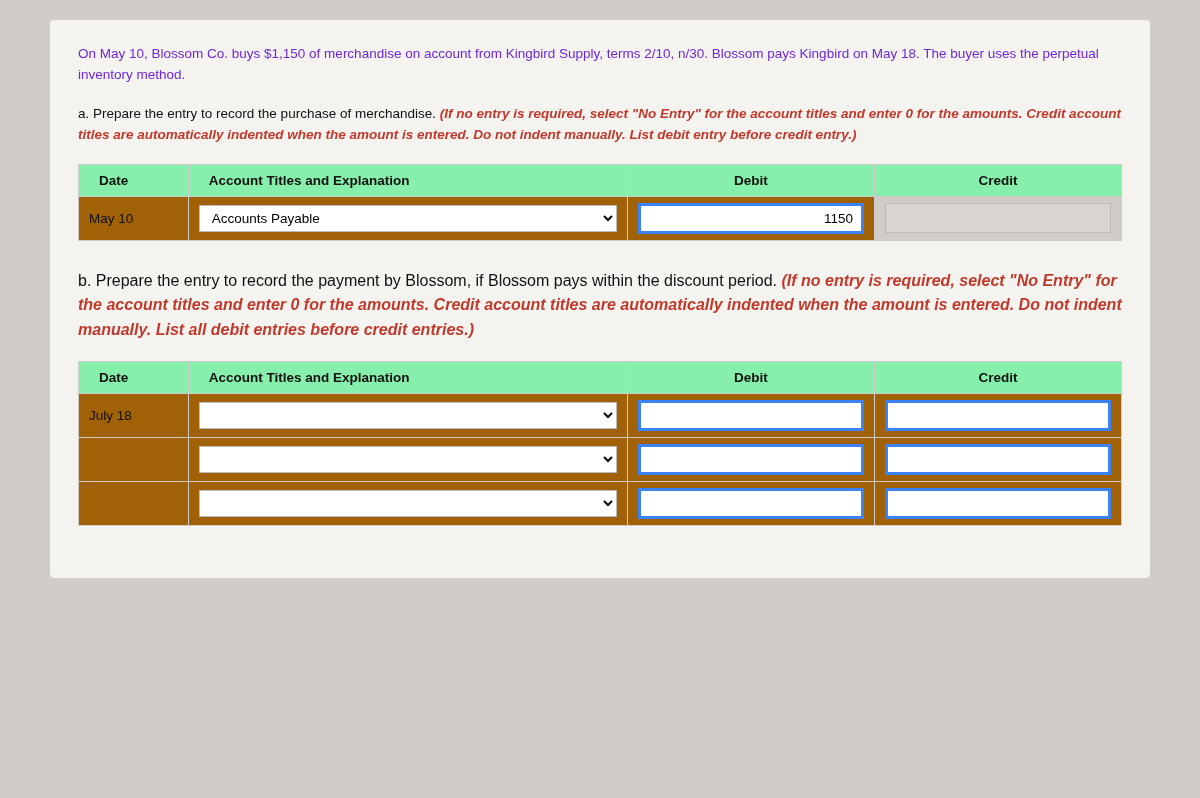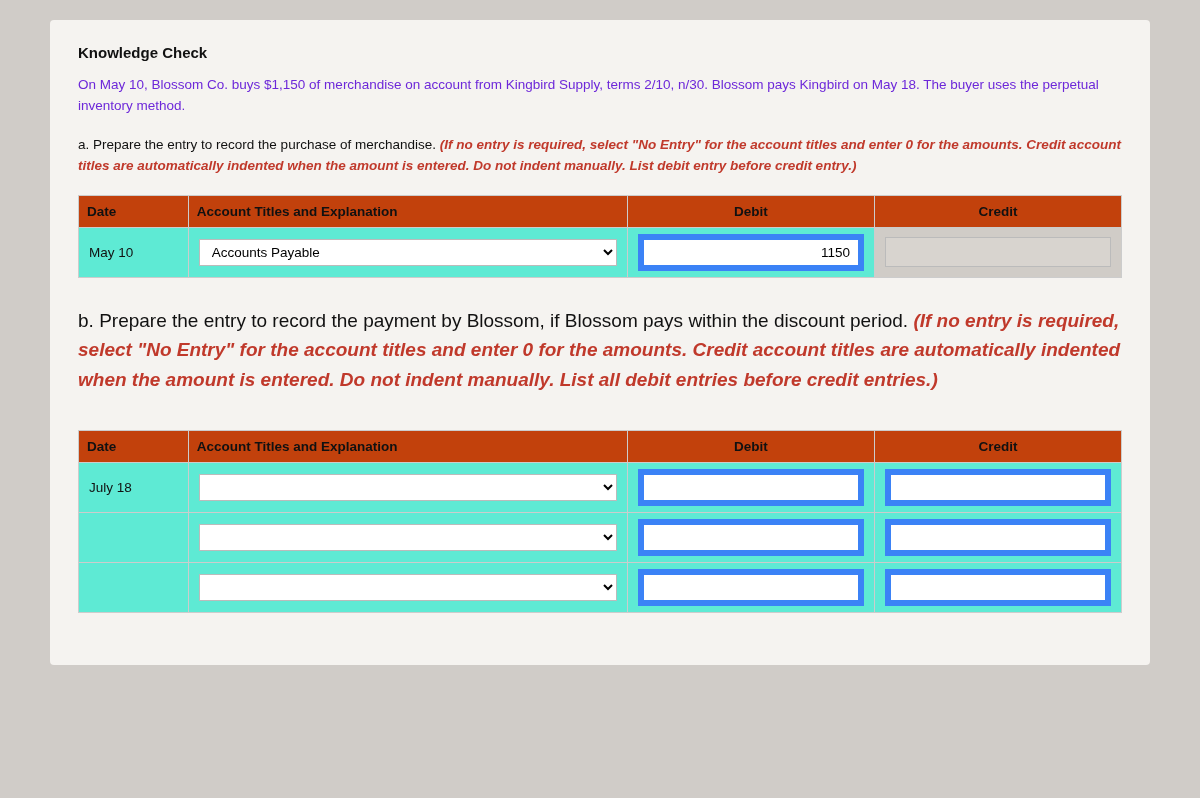--- a/index.html
+++ b/index.html
@@ -56,38 +56,38 @@
     }
 
     .journal-table {
       width: 100%;
       border-collapse: collapse;
       margin-bottom: 28px;
       background-color: #f5f3f0;
     }
 
     .journal-table thead tr th {
-      background-color: #c2410c;
-      padding: 8px 8px;
+      background-color: #86efac;
+      padding: 8px 20px;
       text-align: left;
       font-weight: bold;
       font-size: 13.5px;
       border: 1px solid #ccc;
     }
 
     .journal-table thead tr th.col-debit,
     .journal-table thead tr th.col-credit {
       text-align: center;
     }
 
     .journal-table tbody tr td {
       padding: 6px 10px;
       border: 1px solid #ccc;
       vertical-align: middle;
-      background-color: #5eead4;
+      background-color: #a16207;
     }
 
     .journal-table tbody tr td.col-date {
       width: 80px;
       font-size: 13.5px;
     }
 
     .journal-table tbody tr td.col-account {
       width: 320px;
     }
@@ -108,37 +108,37 @@
       border: 1px solid #bbb;
       background-color: #fff;
       font-size: 13.5px;
       appearance: auto;
       cursor: pointer;
     }
 
     .amount-input {
       width: 100%;
       padding: 5px 8px;
-      border: 6px solid #3b82f6;
+      border: 3px solid #3b82f6;
       background-color: #fff;
       font-size: 13.5px;
       text-align: right;
     }
 
     .empty-cell-shaded {
       background-color: #d8d4cf;
       height: 30px;
       display: block;
       border: 1px solid #bbb;
     }
 
     .section-b-text {
-      font-size: 19px;
+      font-size: 16px;
       line-height: 1.55;
-      margin-bottom: 36px;
+      margin-bottom: 18px;
     }
 
     .section-b-text .normal-part {
       color: #111;
     }
 
     .section-b-text .italic-red {
       color: #c0392b;
       font-style: italic;
       font-weight: bold;
@@ -146,21 +146,20 @@
 
     .journal-table td.shaded {
       background-color: #d0ccc7;
     }
   </style>
 </head>
 <body>
 
 <div class="page-container">
 
-  <div class="section-title">Knowledge Check</div>
 
   <p class="intro-text">On May 10, Blossom Co. buys $1,150 of merchandise on account from Kingbird Supply, terms 2/10, n/30. Blossom pays Kingbird on May 18. The buyer uses the perpetual inventory method.</p>
 
   <p class="instruction-text">
     <span class="normal-part">a. </span>
     <span class="normal-part">Prepare the entry to record the purchase of merchandise. </span>
     <span class="italic-red">(If no entry is required, select "No Entry" for the account titles and enter 0 for the amounts. Credit account titles are automatically indented when the amount is entered. Do not indent manually. List debit entry before credit entry.)</span>
   </p>
 
   <table class="journal-table">

